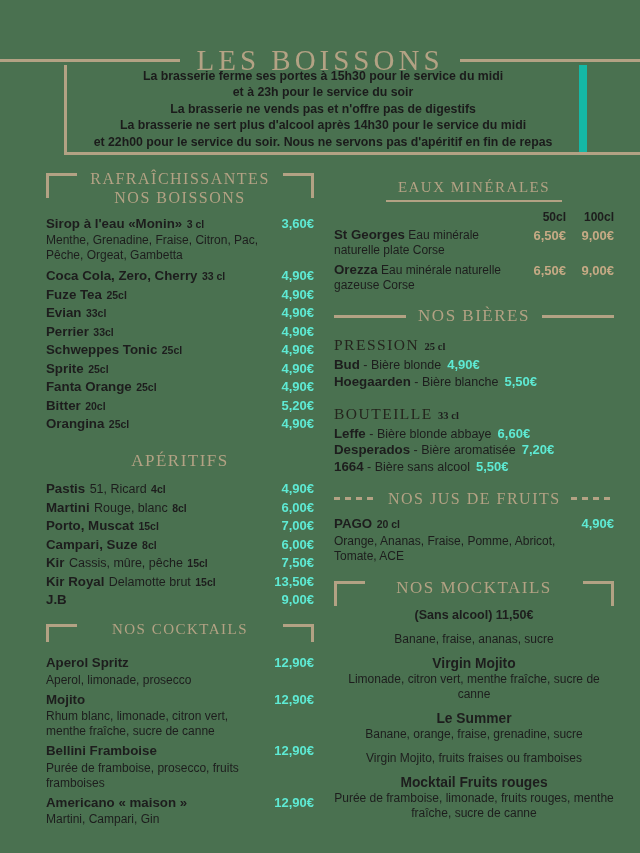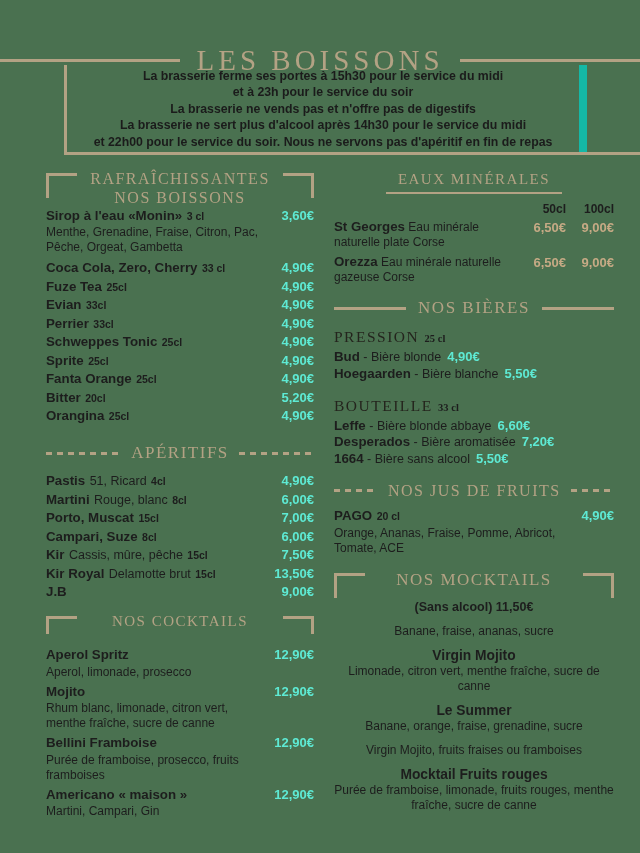--- a/index.html
+++ b/index.html
@@ -67,22 +67,22 @@
   .sub-head .isize{letter-spacing:0;}
   .b-row{display:flex;align-items:baseline;margin-bottom:2.5px;line-height:14px;}
   .b-left{font-size:12.5px;}
 
   
   .m-sub{text-align:center;font-weight:bold;font-size:12.5px;margin:2px 0 10px;}
   .m-item{text-align:center;margin-bottom:9px;}
   .m-name{font-weight:bold;font-size:13.8px;line-height:16px;}
   .m-desc{font-size:12px;line-height:15px;}
 
-  .mt8{} .mt14{margin-top:14px;} .mt16{margin-top:16px;} .mt20{margin-top:20px;}
-  .mb8{margin-bottom:8px;} .mb10{margin-bottom:10px;} .mb14{margin-bottom:14px;}
+  .mt8{margin-top:8px;} .mt14{margin-top:14px;} .mt16{margin-top:16px;} .mt20{margin-top:20px;}
+  .mb8{margin-bottom:8px;} .mb10{margin-bottom:10px;flex-direction:column;} .mb14{margin-bottom:14px;}
 </style>
 </head>
 <body>
 
 <div class="page">
 
   <div class="title-row">
     <div class="t-line"></div>
     <h1 class="t-text">LES BOISSONS</h1>
     <div class="t-line"></div>

